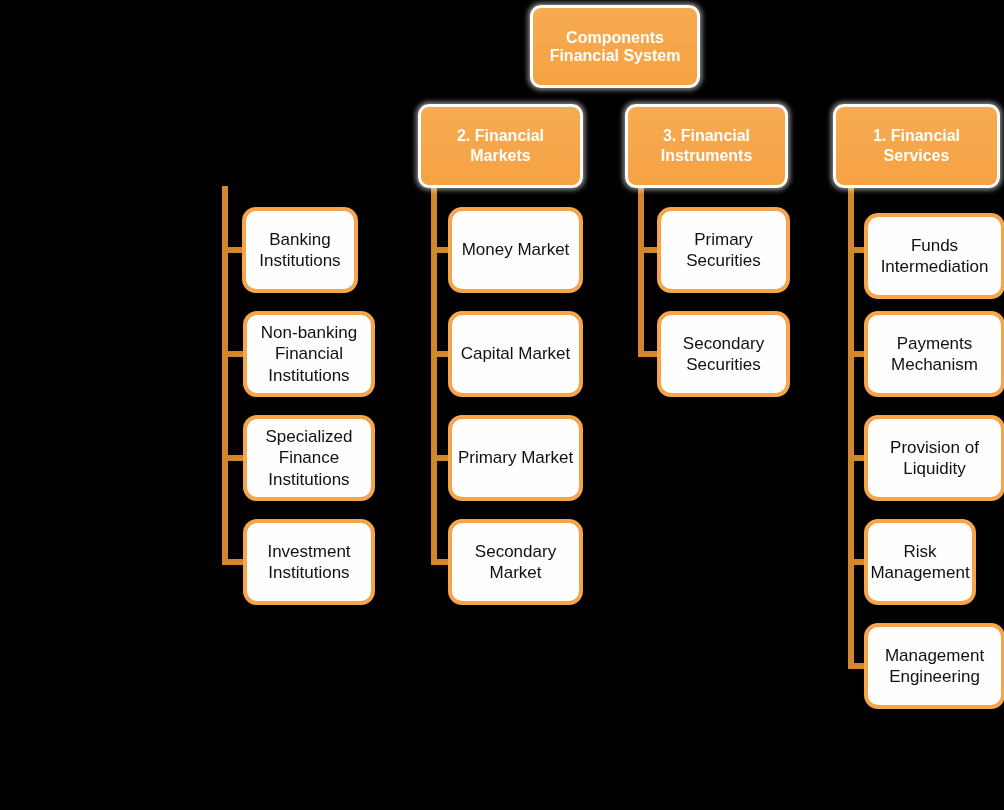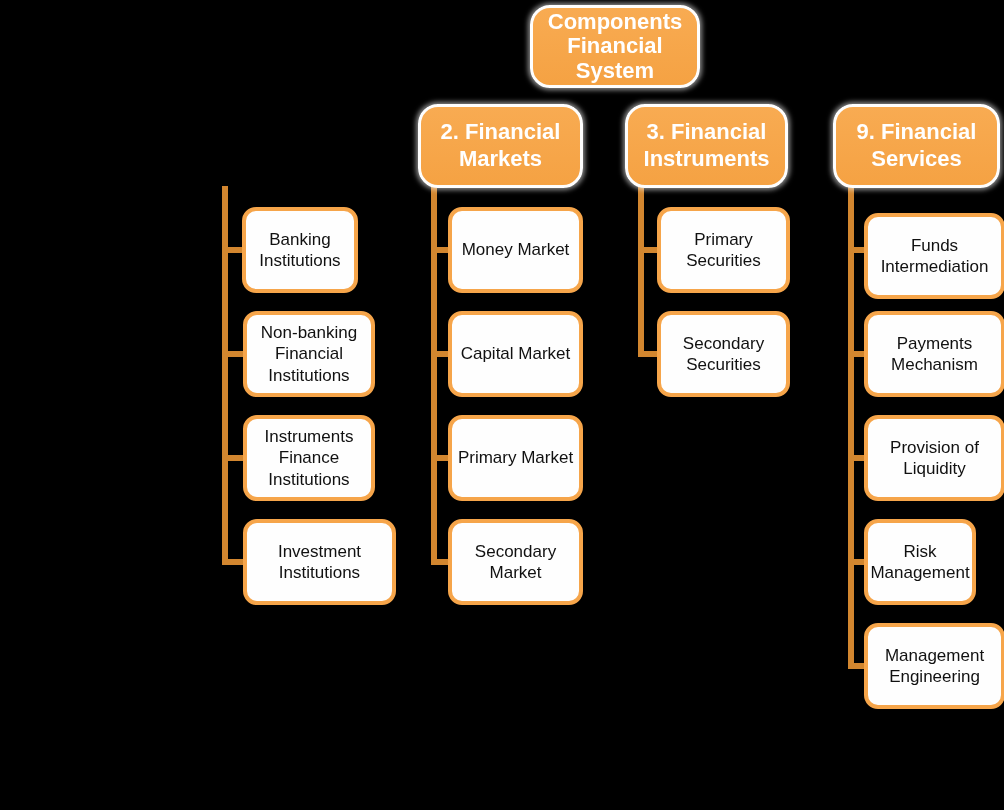--- a/index.html
+++ b/index.html
@@ -12,23 +12,23 @@
   .vline { width:6px; }
   .stub  { height:6px; }
   .node {
     position:absolute; box-sizing:border-box;
     display:flex; align-items:center; justify-content:center;
     text-align:center;
   }
   .branch {
     background:linear-gradient(180deg,#F8AB52 0%,#F5A243 100%);
     border:3px solid #FEFEFE;
-    border-radius:20px;
+    border-radius:11px;
     box-shadow:0 0 5px 1.5px rgba(255,255,255,0.55);
-    color:#FFFFFF; font-weight:bold; font-size:22px; line-height:1.22;
+    color:#FFFFFF; font-weight:bold; font-size:16px; line-height:1.22;
     padding:0 6px;
   }
   .root { line-height:1.12; }
   .child {
     background:#FEFEFE;
     border:4px solid #F6A54A;
     border-radius:14px;
     color:#111111; font-size:17px; line-height:1.24;
     padding:0 4px;
   }
@@ -59,26 +59,26 @@
   <div class="stub" style="left:848px;top:247px;width:16px"></div>
   <div class="stub" style="left:848px;top:351px;width:16px"></div>
   <div class="stub" style="left:848px;top:455px;width:16px"></div>
   <div class="stub" style="left:848px;top:559px;width:16px"></div>
   <div class="stub" style="left:848px;top:663px;width:16px"></div>
 
   <div class="node branch root" style="left:530px;top:5px;width:170px;height:83px">Components Financial System</div>
 
   <div class="node branch" style="left:418px;top:104px;width:165px;height:84px">2. Financial Markets</div>
   <div class="node branch" style="left:625px;top:104px;width:163px;height:84px">3. Financial Instruments</div>
-  <div class="node branch" style="left:833px;top:104px;width:167px;height:84px">9. Financial Services</div>
+  <div class="node branch" style="left:833px;top:104px;width:167px;height:84px">1. Financial Services</div>
 
   <div class="node child" style="left:242px;top:207px;width:116px;height:86px">Banking Institutions</div>
   <div class="node child" style="left:243px;top:311px;width:132px;height:86px">Non-banking Financial Institutions</div>
-  <div class="node child" style="left:243px;top:415px;width:132px;height:86px">Instruments Finance Institutions</div>
-  <div class="node child" style="left:243px;top:519px;width:153px;height:86px">Investment Institutions</div>
+  <div class="node child" style="left:243px;top:415px;width:132px;height:86px">Specialized Finance Institutions</div>
+  <div class="node child" style="left:243px;top:519px;width:132px;height:86px">Investment Institutions</div>
 
   <div class="node child" style="left:448px;top:207px;width:135px;height:86px">Money Market</div>
   <div class="node child" style="left:448px;top:311px;width:135px;height:86px">Capital Market</div>
   <div class="node child" style="left:448px;top:415px;width:135px;height:86px">Primary Market</div>
   <div class="node child" style="left:448px;top:519px;width:135px;height:86px">Secondary Market</div>
 
   <div class="node child" style="left:657px;top:207px;width:133px;height:86px">Primary Securities</div>
   <div class="node child" style="left:657px;top:311px;width:133px;height:86px">Secondary Securities</div>
 
   <div class="node child" style="left:864px;top:213px;width:141px;height:86px">Funds Intermediation</div>

